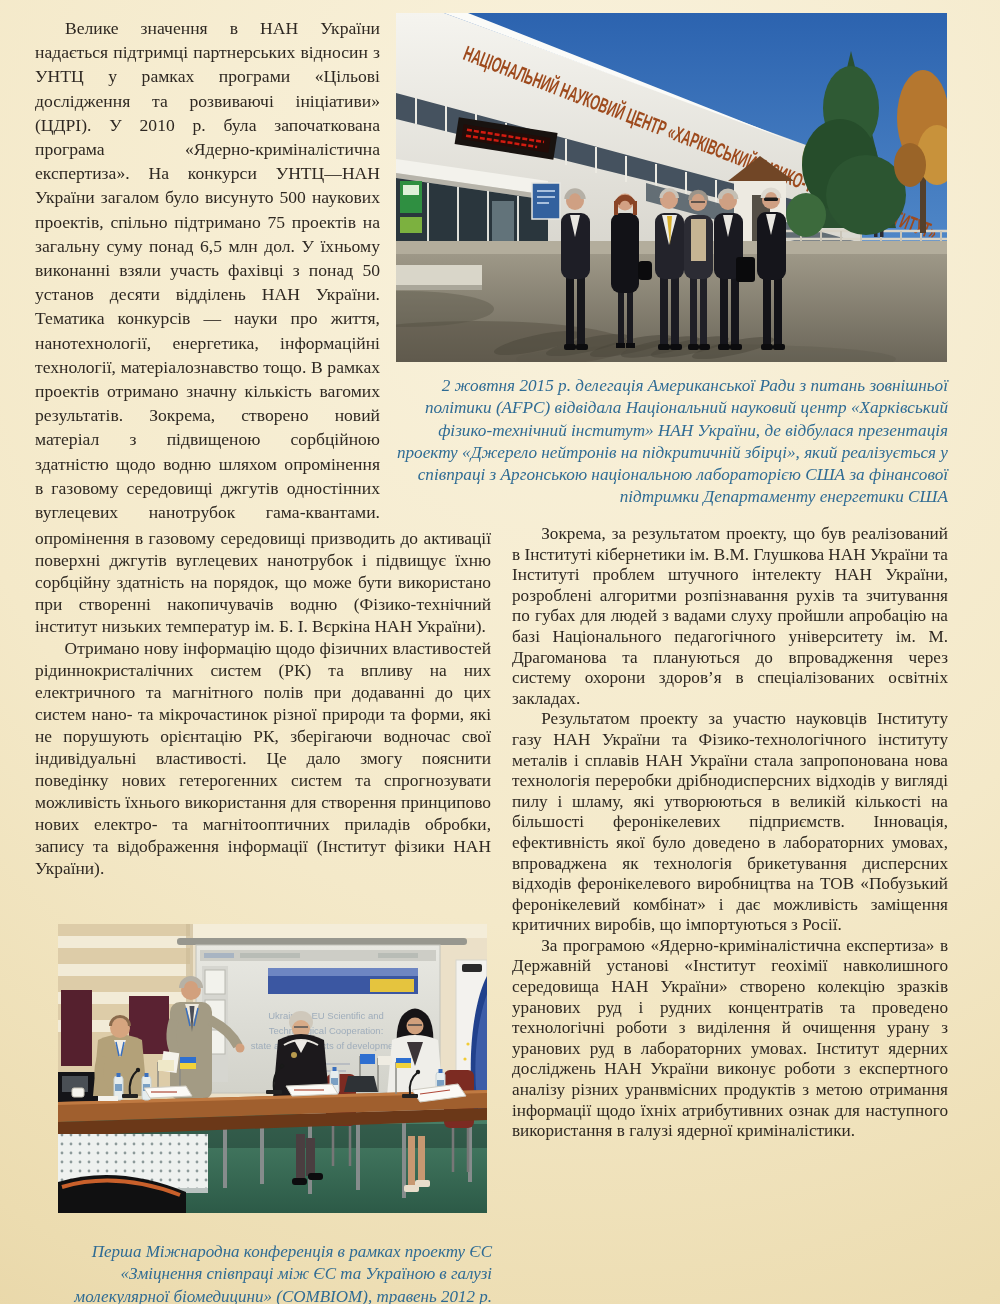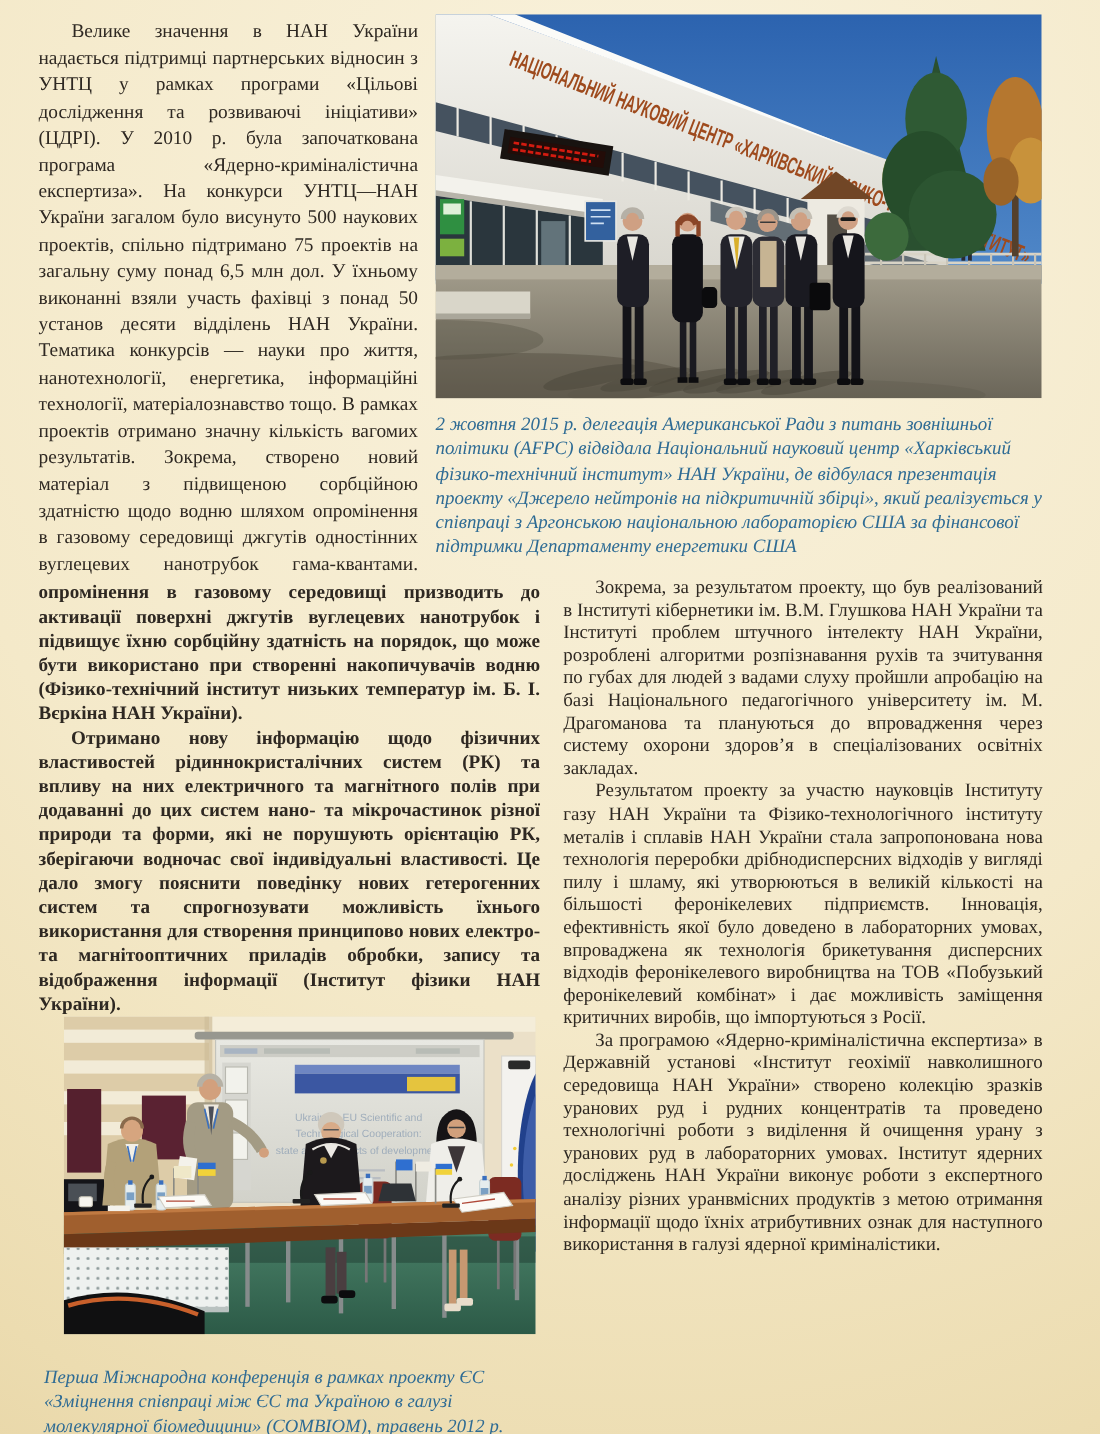--- a/index.html
+++ b/index.html
@@ -5,23 +5,23 @@
   html,body{margin:0;padding:0;}
   .page{
     position:relative; width:1000px; height:1304px; overflow:hidden;
     background: radial-gradient(ellipse 140% 115% at 58% 16%, #f9f2dd 0%, #f4e9c9 48%, #ecdcb0 78%, #e3cf9c 100%);
     font-family:"Liberation Serif","DejaVu Serif",serif; color:#2e2822;
   }
   .txt{position:absolute; text-align:justify; overflow:hidden;}
   .txt p{margin:0; text-indent:1.7em;}
   .txt p.cont{text-indent:0;}
   #colA{left:35px; top:16px; width:345px; height:512px; font-size:17.6px; line-height:24.2px;}
-  #colB{left:35px; top:527px; width:456px; height:396px; font-size:17.4px; line-height:22px;font-weight:bold;}
+  #colB{left:35px; top:527px; width:456px; height:396px; font-size:17.4px; line-height:22px;}
   #colC{left:512px; top:524px; width:436px; height:772px; font-size:17.2px; line-height:20.6px;}
-  .caption{position:absolute; font-style:italic; color:#2e6b94; text-align:left; font-weight:500;}
+  .caption{position:absolute; font-style:italic; color:#2e6b94; text-align:right; font-weight:500;}
   #cap1{left:396px; top:375px; width:552px; font-size:17.2px; line-height:22.3px;}
   #cap2{left:40px; top:1221px; width:452px; font-size:17px; line-height:22.3px;margin-top:20px;}
   figure{position:absolute; margin:0;}
   #photo1{left:396px; top:13px; width:551px; height:349px;}
   #photo2{left:58px; top:924px; width:429px; height:289px;}
   figure svg{display:block; width:100%; height:100%;}
 </style>
 </head>
 <body>
 

